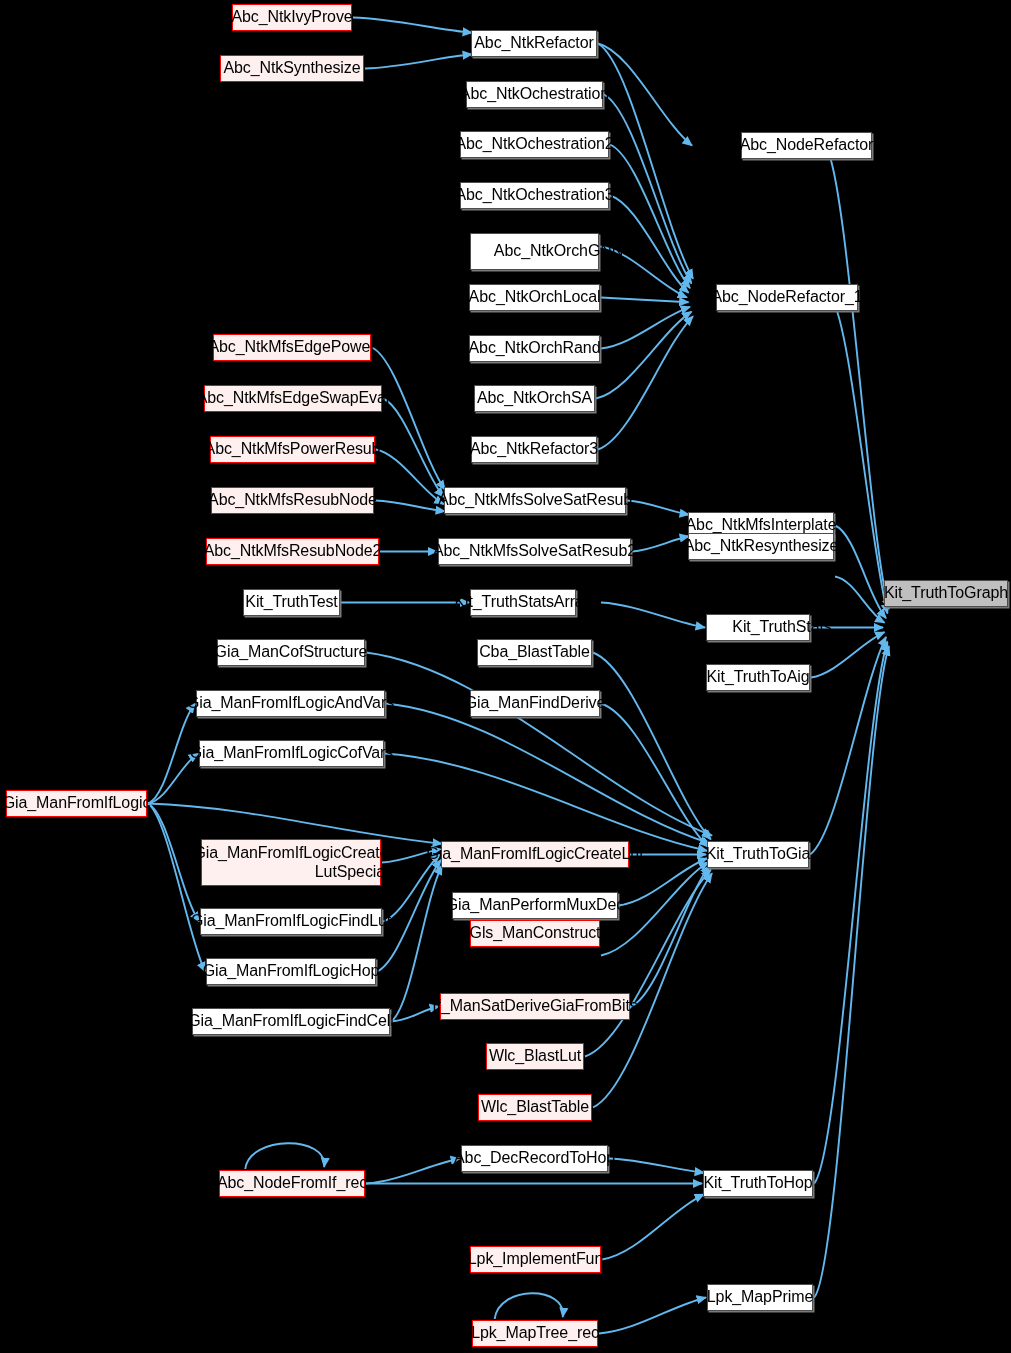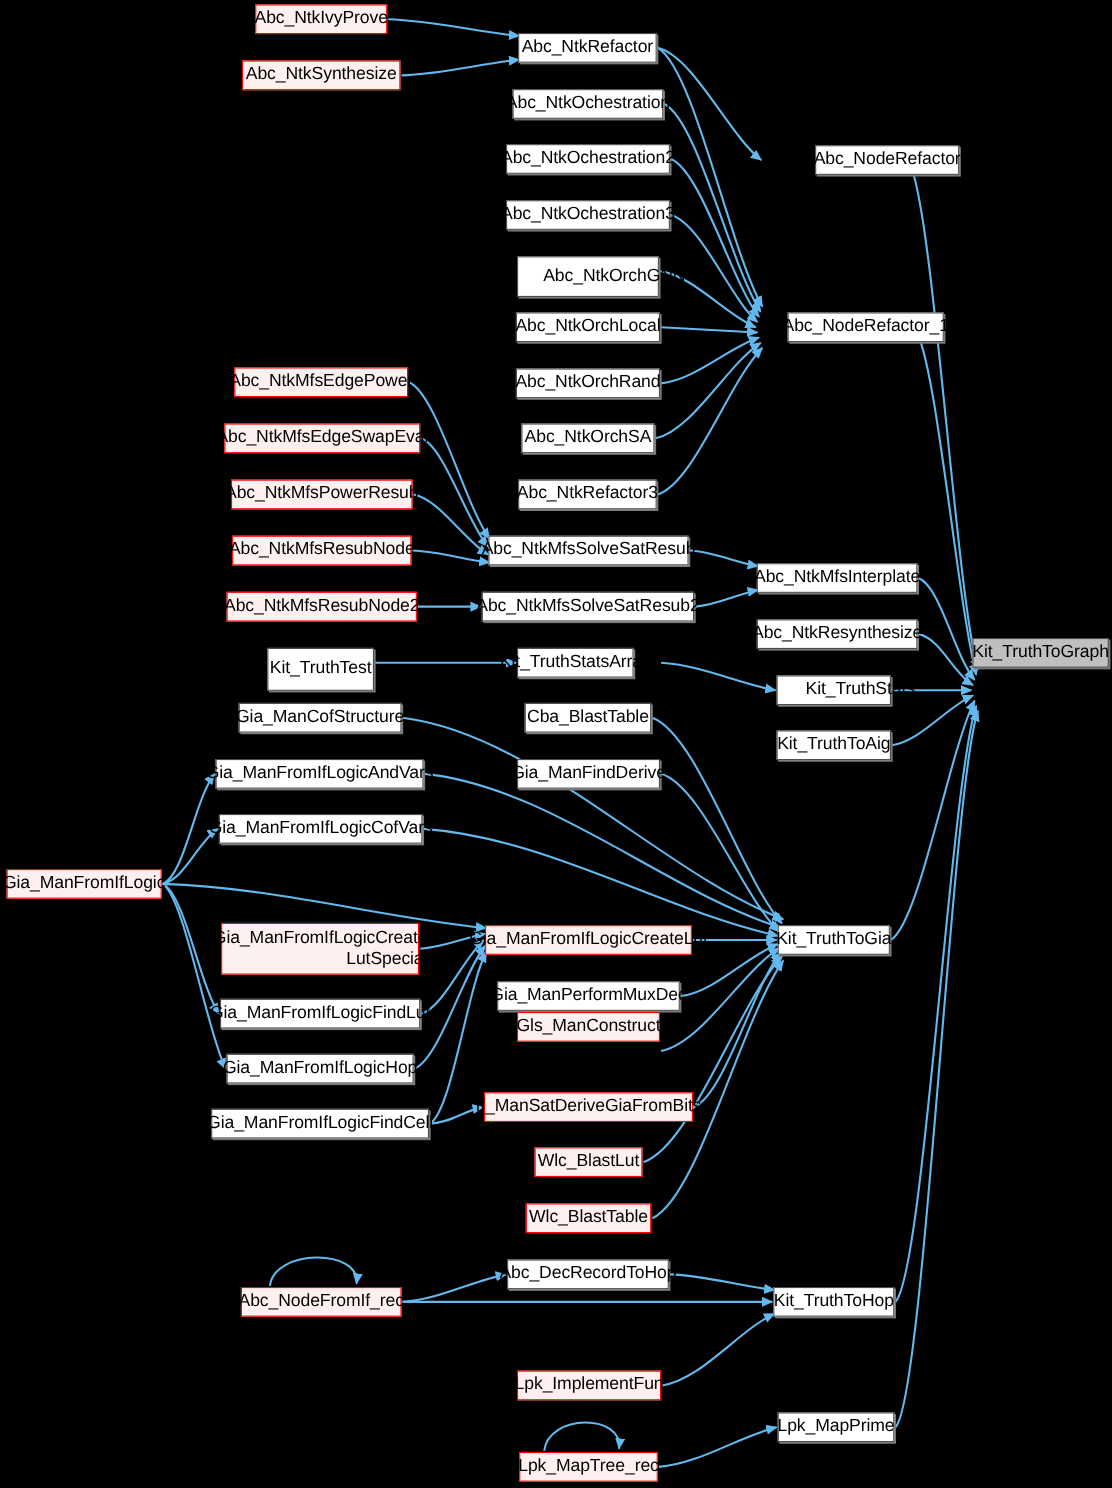--- a/index.html
+++ b/index.html
@@ -139,22 +139,22 @@
       <div class="node" style="left: 693px; top: 132px; width: 131px; height: 27px; margin-left: 48px;">Abc_NodeRefactor</div>
       <div class="node" style="left: 716px; top: 284px; width: 142px; height: 27px;">Abc_NodeRefactor_1</div>
       <div class="node red" style="left: 213px; top: 334px; width: 158px; height: 27px;">Abc_NtkMfsEdgePower</div>
       <div class="node red" style="left: 204px; top: 385px; width: 178px; height: 27px;">Abc_NtkMfsEdgeSwapEval</div>
       <div class="node red" style="left: 210px; top: 436px; width: 165px; height: 27px;">Abc_NtkMfsPowerResub</div>
       <div class="node red" style="left: 211px; top: 487px; width: 163px; height: 27px;">Abc_NtkMfsResubNode</div>
       <div class="node red" style="left: 206px; top: 538px; width: 173px; height: 27px;">Abc_NtkMfsResubNode2</div>
       <div class="node" style="left: 444px; top: 487px; width: 182px; height: 27px;">Abc_NtkMfsSolveSatResub</div>
       <div class="node" style="left: 438px; top: 538px; width: 193px; height: 27px;">Abc_NtkMfsSolveSatResub2</div>
       <div class="node" style="left: 688px; top: 512px; width: 146px; height: 27px;">Abc_NtkMfsInterplate</div>
-      <div class="node" style="left: 688px; top: 563px; width: 146px; height: 27px;">Abc_NtkResynthesize</div>
-      <div class="node" style="left: 243px; top: 589px; width: 97px; height: 39px;">Kit_TruthTest</div>
+      <div class="node" style="left: 688px; top: 533px; width: 146px; height: 27px;">Abc_NtkResynthesize</div>
+      <div class="node" style="left: 243px; top: 589px; width: 97px; height: 27px;">Kit_TruthTest</div>
       <div class="node" style="left: 470px; top: 589px; width: 106px; height: 27px;">Kit_TruthStatsArray</div>
       <div class="node" style="left: 706px; top: 614px; width: 104px; height: 27px; padding-left: 48px;">Kit_TruthStats</div>
       <div class="node current" style="left: 884px; top: 580px; width: 124px; height: 27px;">Kit_TruthToGraph</div>
       <div class="node" style="left: 706px; top: 664px; width: 104px; height: 27px;">Kit_TruthToAig</div>
       <div class="node" style="left: 217px; top: 639px; width: 148px; height: 27px;">Gia_ManCofStructure</div>
       <div class="node" style="left: 477px; top: 639px; width: 115px; height: 27px;">Cba_BlastTable</div>
       <div class="node" style="left: 196px; top: 690px; width: 189px; height: 27px;">Gia_ManFromIfLogicAndVars</div>
       <div class="node" style="left: 470px; top: 690px; width: 130px; height: 27px;">Gia_ManFindDerive</div>
       <div class="node" style="left: 199px; top: 740px; width: 185px; height: 27px;">Gia_ManFromIfLogicCofVars</div>
       <div class="node red" style="left: 6px; top: 790px; width: 141px; height: 27px;">Gia_ManFromIfLogic</div>

